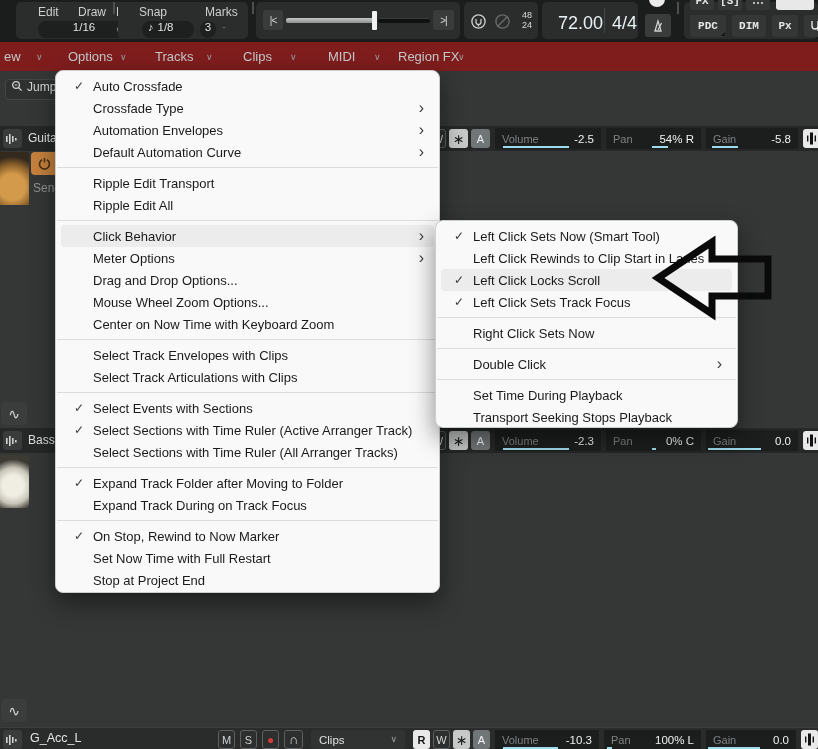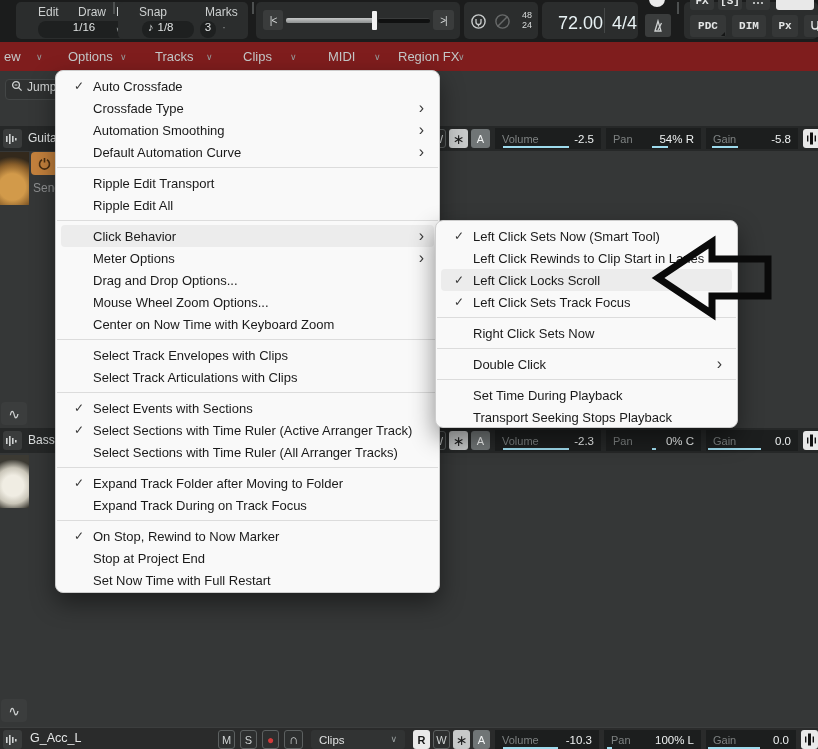--- a/index.html
+++ b/index.html
@@ -374,21 +374,21 @@
           <span class="mi-check">✓</span>
           <span class="mi-label">Auto Crossfade</span>
         </div>
         <div class="menu-item">
           <span class="mi-check"></span>
           <span class="mi-label">Crossfade Type</span>
           <span class="mi-arrow">›</span>
         </div>
         <div class="menu-item">
           <span class="mi-check"></span>
-          <span class="mi-label">Automation Smoothing</span>
+          <span class="mi-label">Automation Envelopes</span>
           <span class="mi-arrow">›</span>
         </div>
         <div class="menu-item">
           <span class="mi-check"></span>
           <span class="mi-label">Default Automation Curve</span>
           <span class="mi-arrow">›</span>
         </div>
         <div class="menu-sep"></div>
         <div class="menu-item">
           <span class="mi-check"></span>
@@ -452,25 +452,25 @@
           <span class="mi-check"></span>
           <span class="mi-label">Expand Track During on Track Focus</span>
         </div>
         <div class="menu-sep"></div>
         <div class="menu-item">
           <span class="mi-check">✓</span>
           <span class="mi-label">On Stop, Rewind to Now Marker</span>
         </div>
         <div class="menu-item">
           <span class="mi-check"></span>
+          <span class="mi-label">Set Now Time with Full Restart</span>
+        </div>
+        <div class="menu-item">
+          <span class="mi-check"></span>
           <span class="mi-label">Stop at Project End</span>
-        </div>
-        <div class="menu-item">
-          <span class="mi-check"></span>
-          <span class="mi-label">Set Now Time with Full Restart</span>
         </div>
       </div>
   </div>
 
   <div class="menu-panel" id="click-menu" style="left:435px;top:220px;width:303px;height:208px">
     <div id="click-menu-items">
         <div class="menu-item">
           <span class="mi-check">✓</span>
           <span class="mi-label">Left Click Sets Now (Smart Tool)</span>
         </div>

